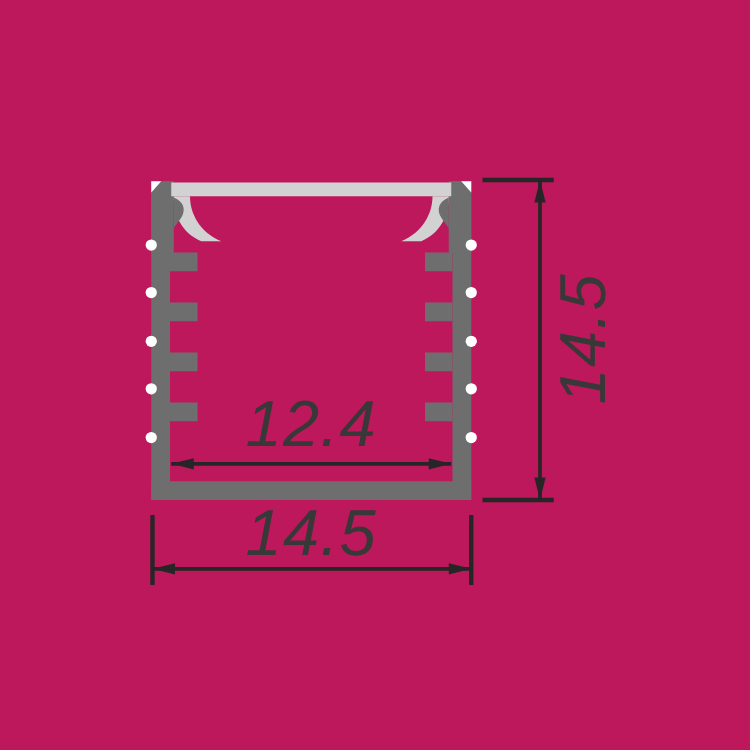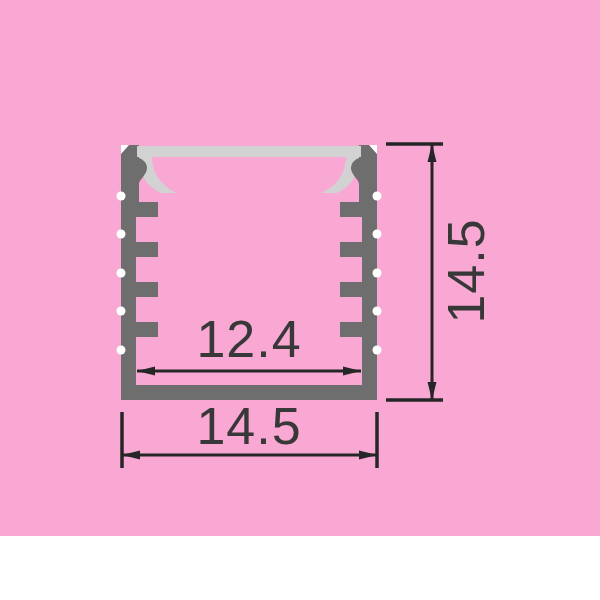--- a/index.html
+++ b/index.html
@@ -6,22 +6,23 @@
     margin: 0;
     padding: 0;
     width: 600px;
     height: 600px;
     background: #ffffff;
     overflow: hidden;
   }
   .canvas {
     position: relative;
     width: 600px;
-    height: 536px;
-    background: #f9a8d4;
+    height: 600px;
+    background: #be185d;
+    font-style: italic;
   }
   svg { display: block; }
   .dim-text {
     font-family: "Liberation Sans", "DejaVu Sans", sans-serif;
     font-size: 52px;
     font-weight: 400;
     letter-spacing: 1px;
   }
 </style>
 </head>

